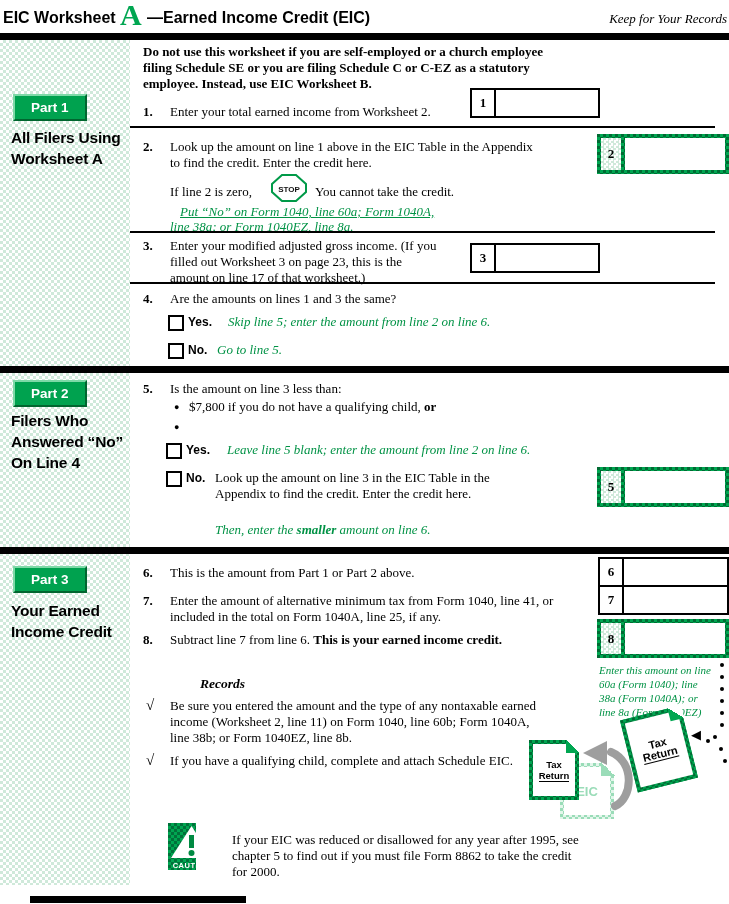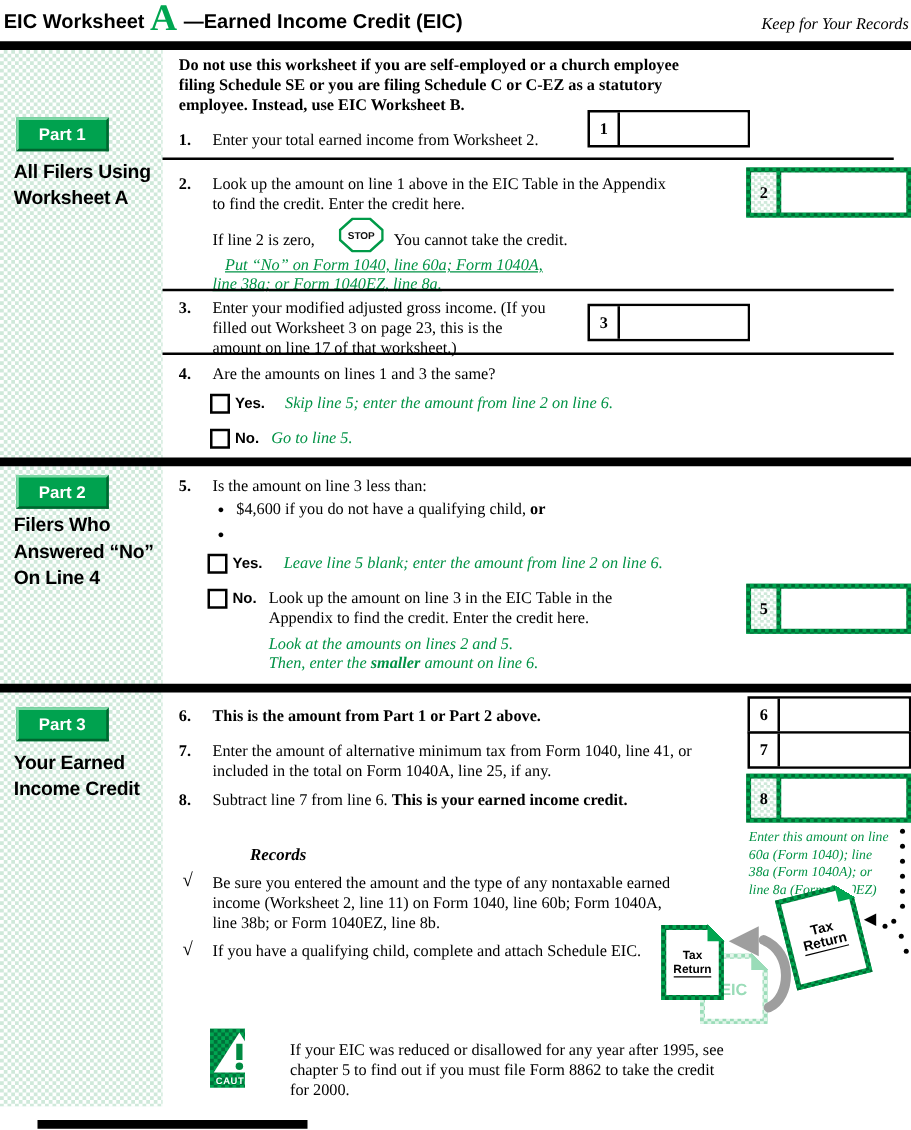--- a/index.html
+++ b/index.html
@@ -155,43 +155,42 @@
   <div class="chk" style="left:168px;top:343px;"></div>
   <span class="ylab" style="left:188px;top:343px;">No.</span>
   <div class="t g" style="left:217px;top:342px;">Go to line 5.</div>
 
   <div class="bar" style="top:366px;"></div>
 
   <div class="t b" style="left:143px;top:381px;">5.</div>
   <div class="t" style="left:170px;top:381px;">Is the amount on line 3 less than:</div>
   <span class="t" style="left:174px;top:399px;font-size:9px;">●</span>
   <div class="t" style="left:189px;top:399px;">
-    <span>$4,600 if you do not have a qualifying child, </span><span class="b">or</span>
+    <span>$7,800 if you do not have a qualifying child, </span><span class="b">or</span>
   </div>
   <span class="t" style="left:174px;top:419px;font-size:9px;">●</span>
   <div class="chk" style="left:166px;top:443px;"></div>
   <span class="ylab" style="left:186px;top:443px;">Yes.</span>
   <div class="t g" style="left:227px;top:442px;">Leave line 5 blank; enter the amount from line 2 on line 6.</div>
   <div class="chk" style="left:166px;top:471px;"></div>
   <span class="ylab" style="left:186px;top:471px;">No.</span>
   <div class="t" style="left:215px;top:470px;">Look up the amount on line 3 in the EIC Table in the</div>
   <div class="t" style="left:215px;top:486px;">Appendix to find the credit. Enter the credit here.</div>
-  <div class="t g" style="left:215px;top:507px;">Look at the amounts on lines 2 and 5.</div>
   <div class="t g" style="left:215px;top:522px;">
     <span>Then, enter the </span><span class="b">smaller</span><span> amount on line 6.</span>
   </div>
   <div class="gbox" style="left:597px;top:467px;width:132px;height:40px;">
     <div class="n">5</div>
     <div class="f"></div>
   </div>
 
   <div class="bar" style="top:547px;"></div>
 
   <div class="t b" style="left:143px;top:565px;">6.</div>
-  <div class="t" style="left:170px;top:565px;font-weight:bold;">This is the amount from Part 1 or Part 2 above.</div>
+  <div class="t" style="left:170px;top:565px;">This is the amount from Part 1 or Part 2 above.</div>
   <div class="bbox" style="left:598px;top:557px;width:131px;height:30px;">
     <div class="n">6</div>
     <div class="f"></div>
   </div>
 
   <div class="t b" style="left:143px;top:593px;">7.</div>
   <div class="t" style="left:170px;top:593px;">Enter the amount of alternative minimum tax from Form 1040, line 41, or</div>
   <div class="t" style="left:170px;top:609px;">included in the total on Form 1040A, line 25, if any.</div>
   <div class="bbox" style="left:598px;top:585px;width:131px;height:30px;">
     <div class="n">7</div>

